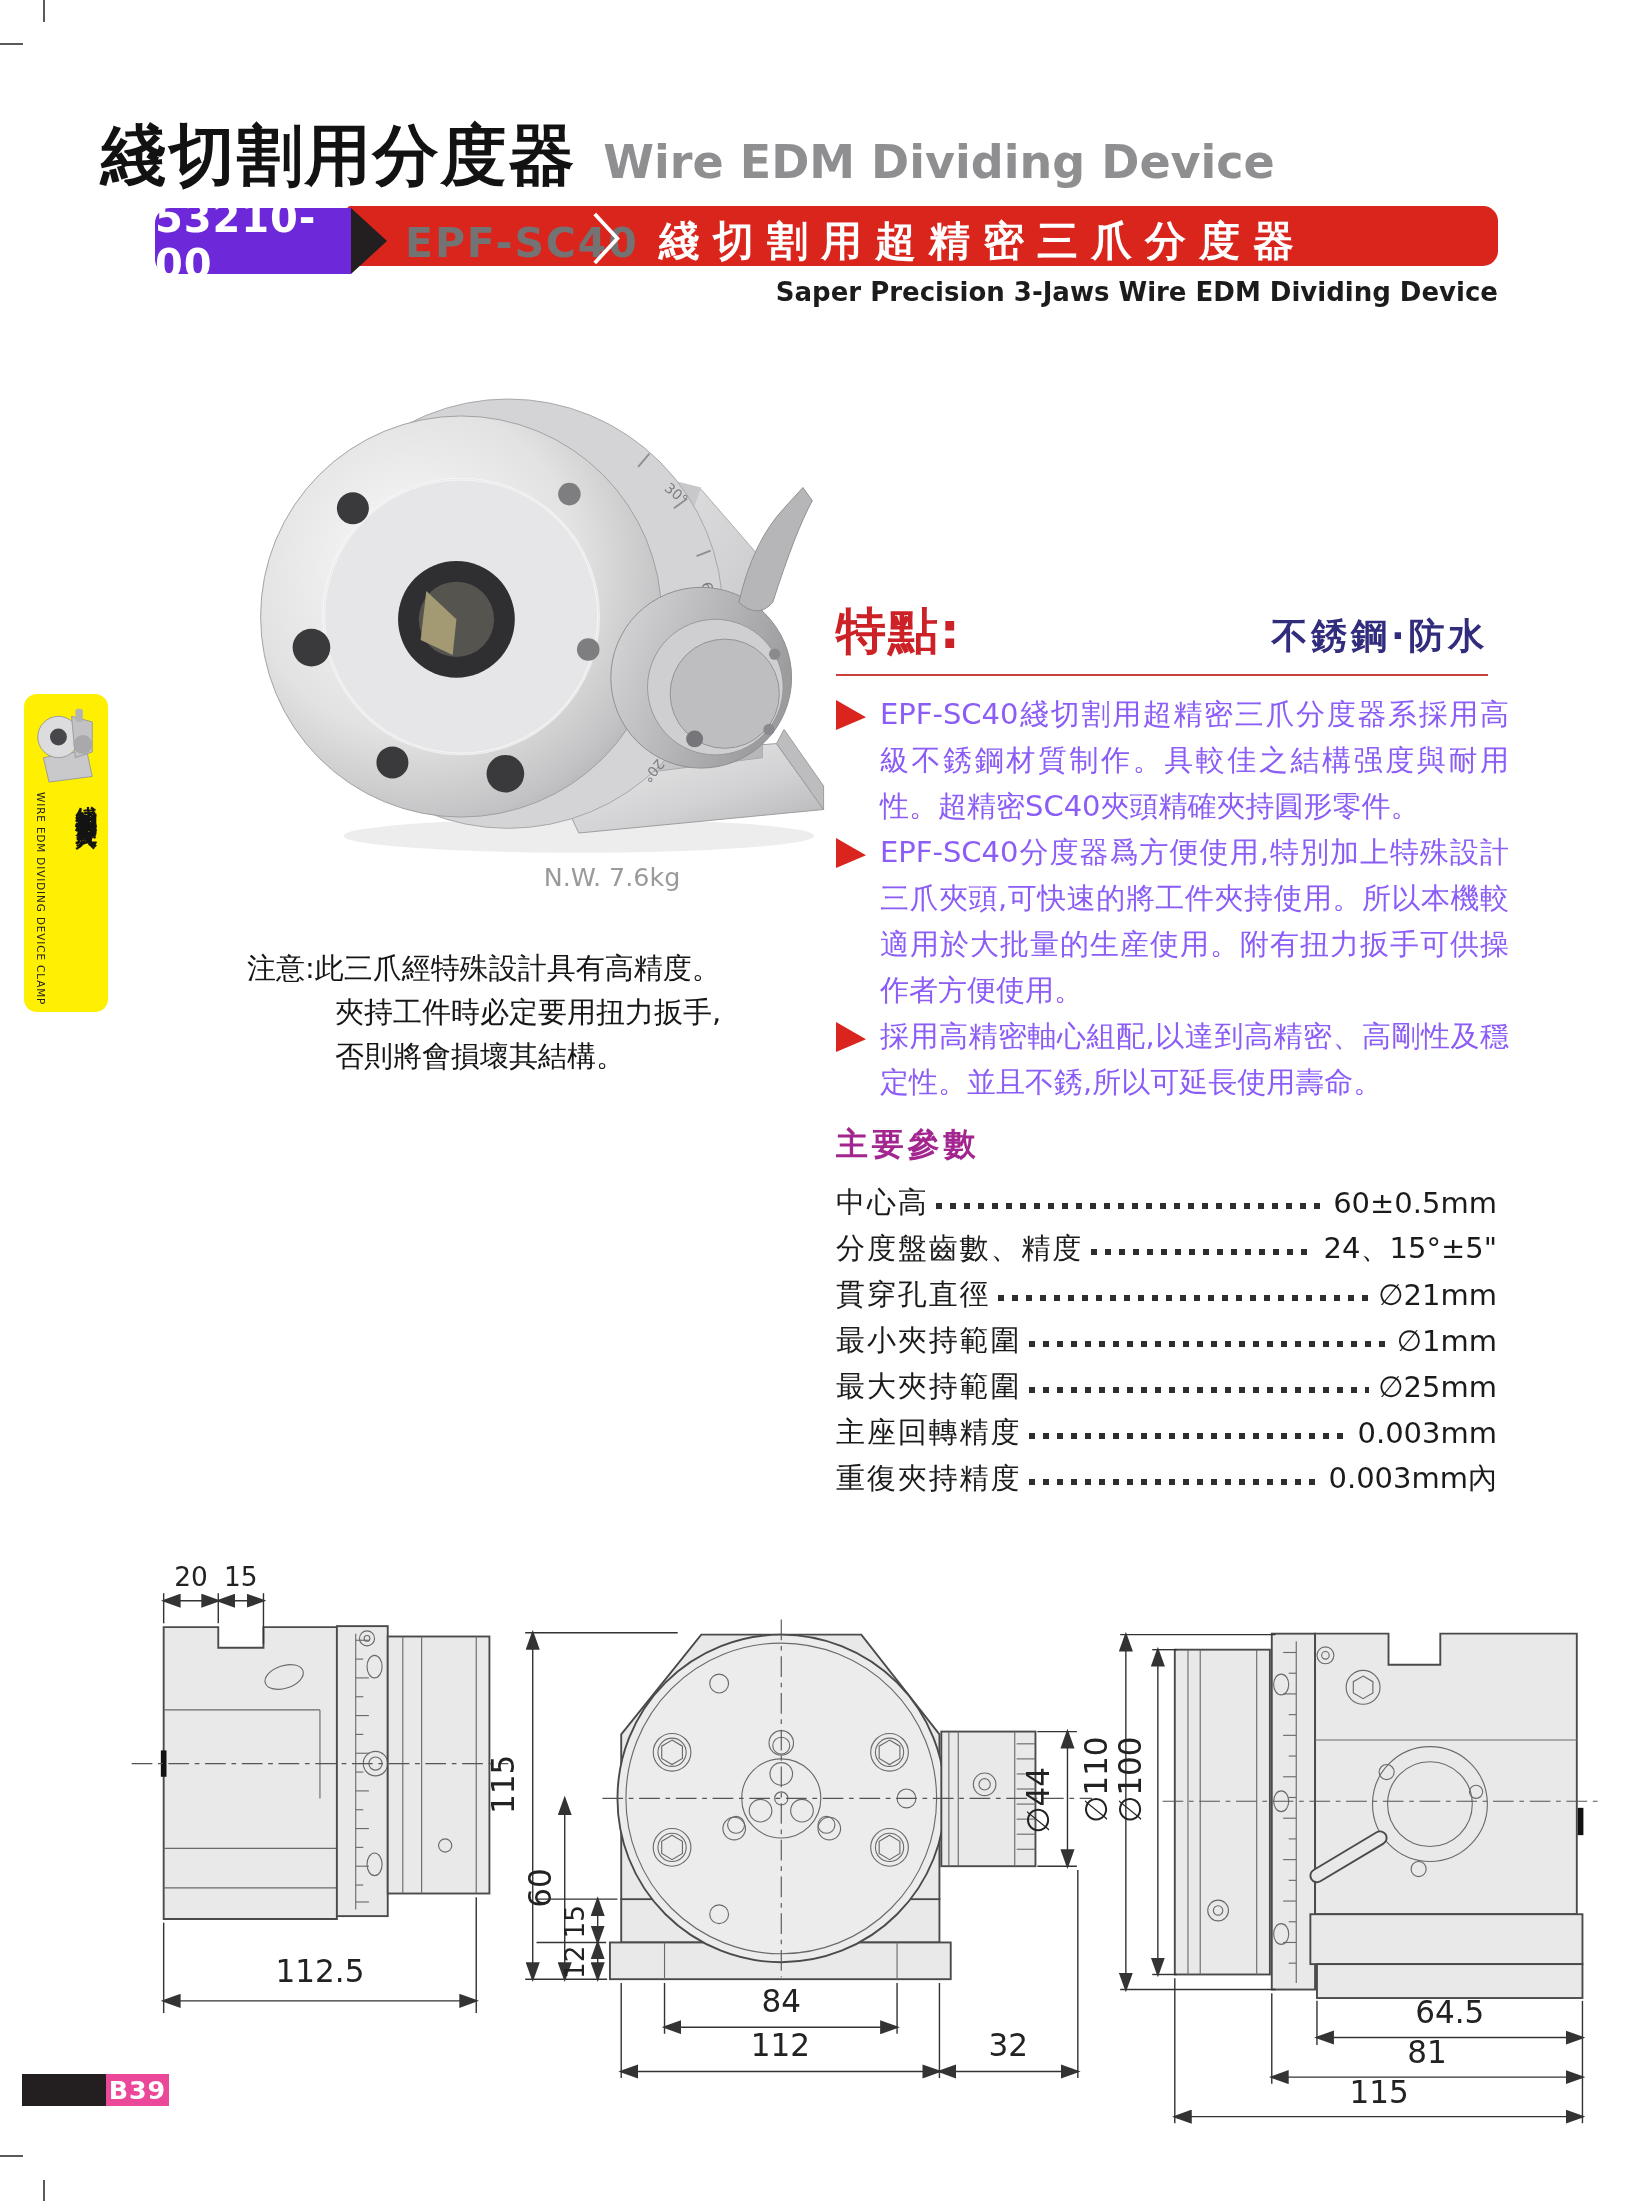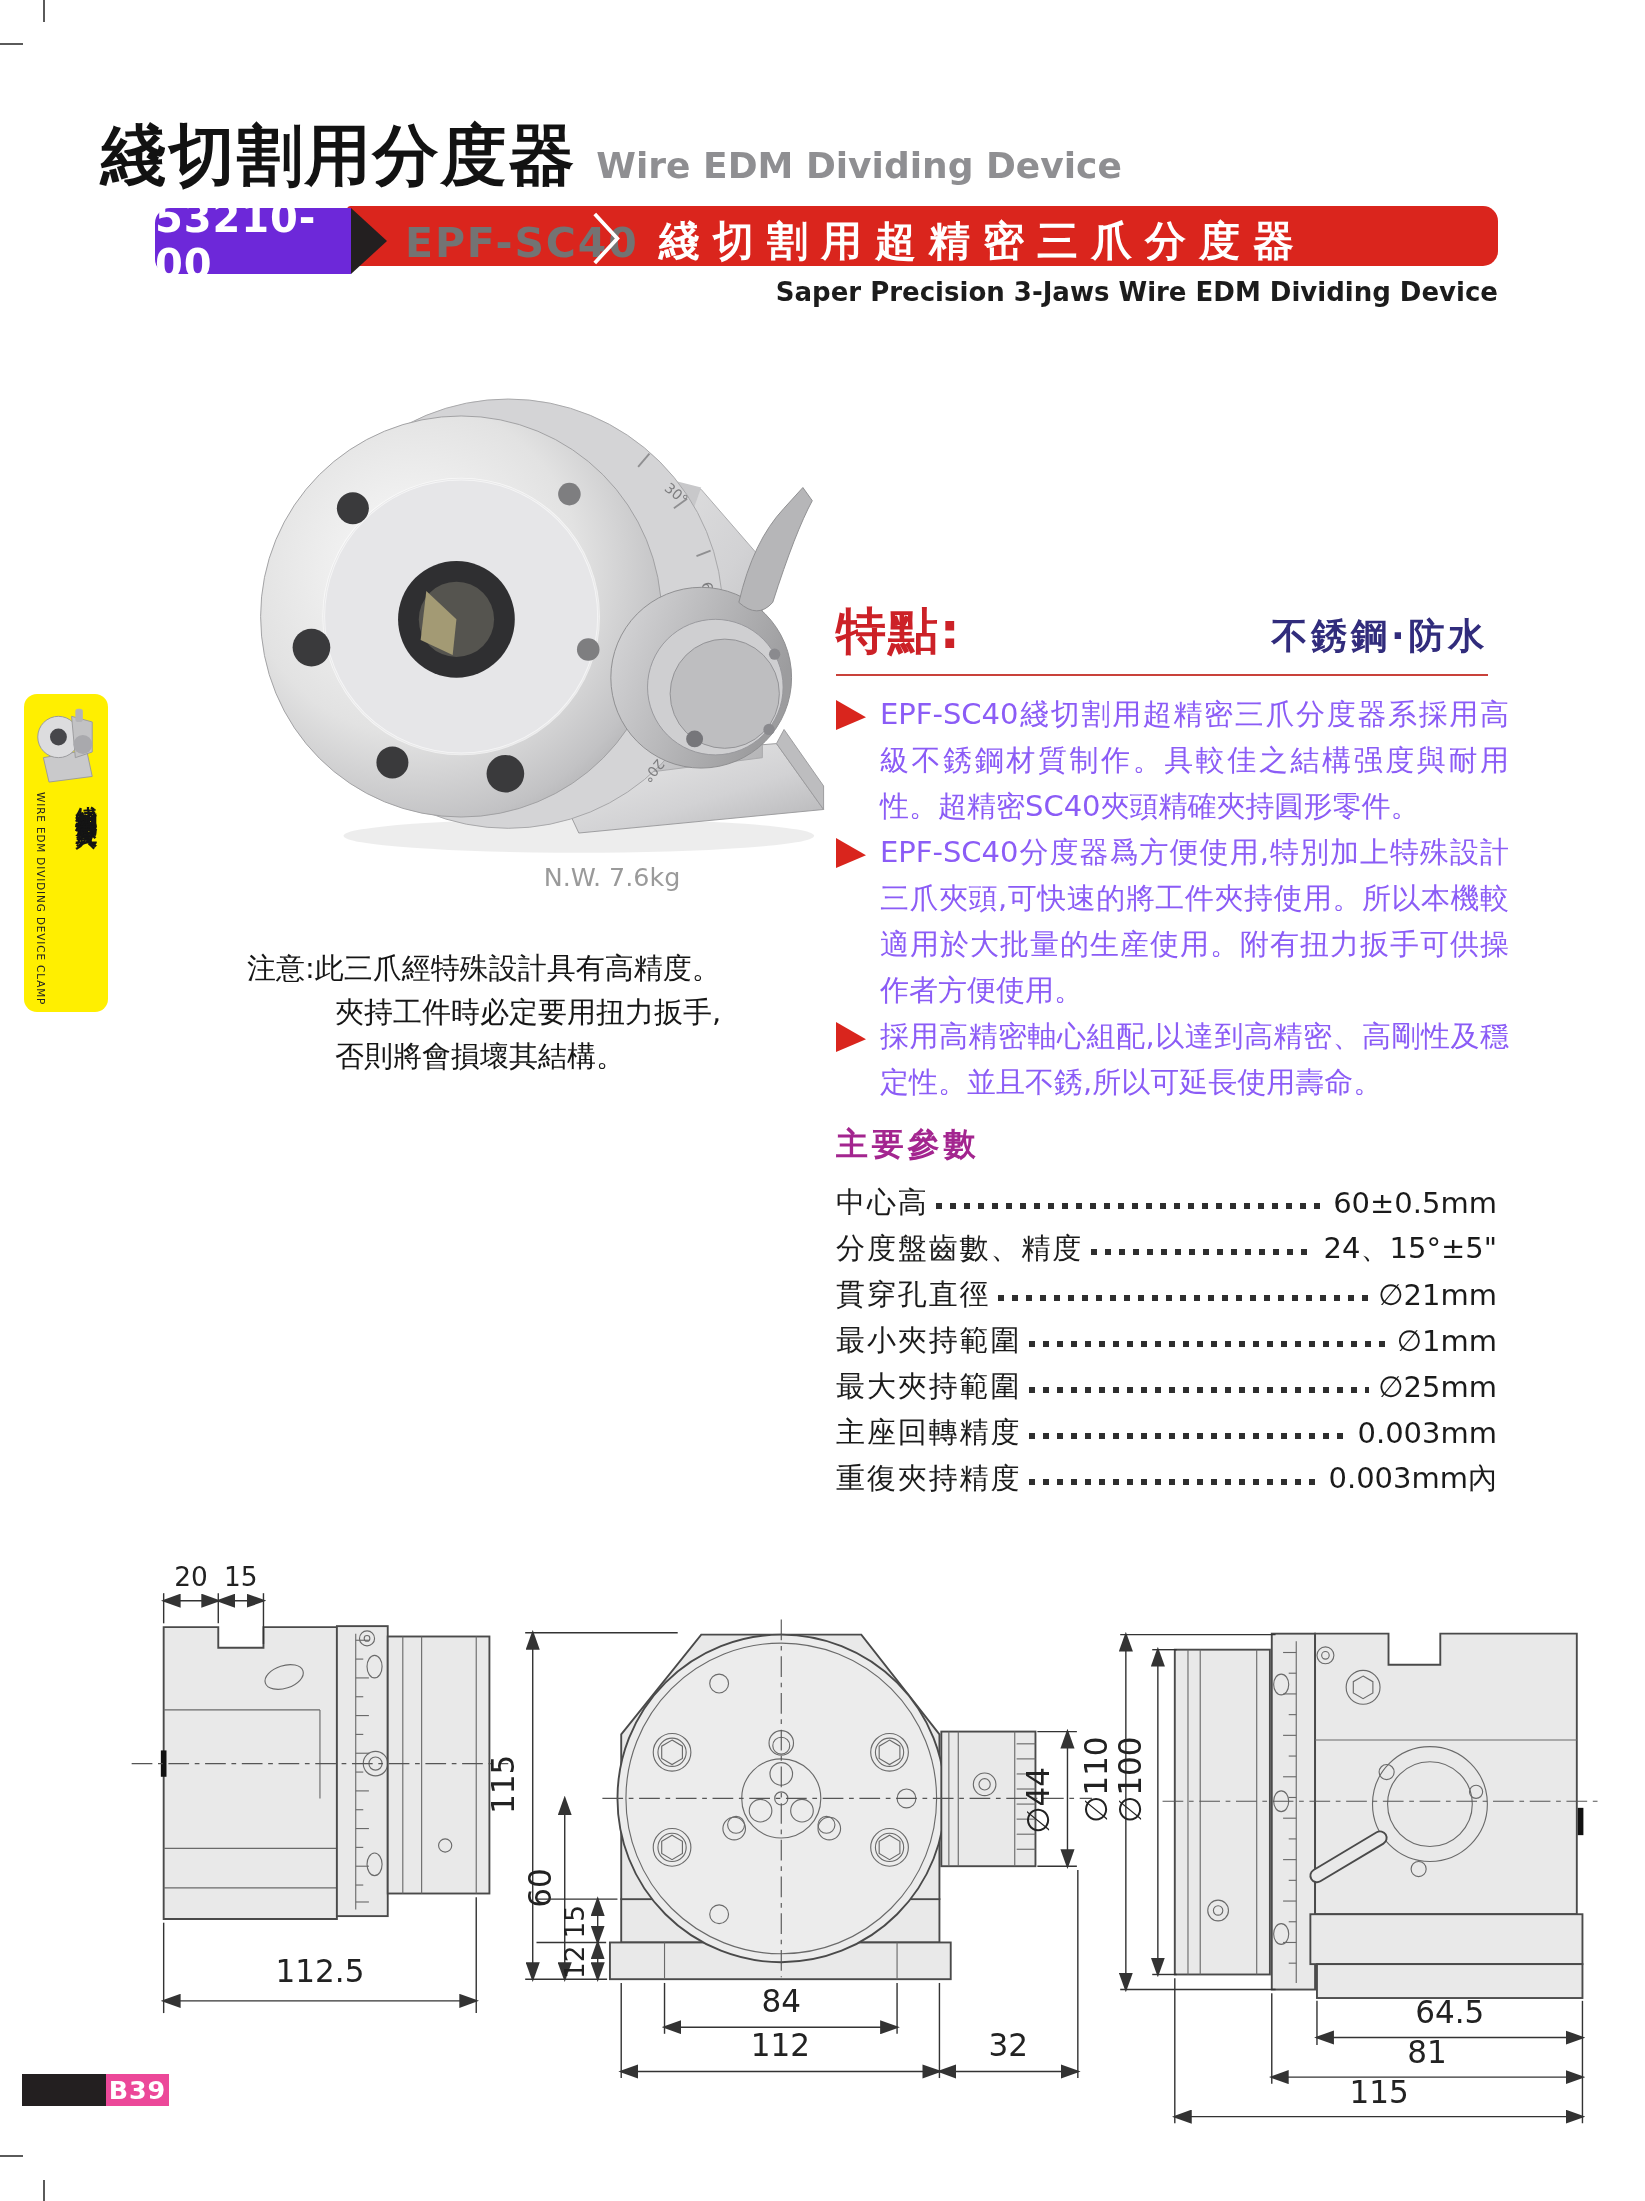--- a/index.html
+++ b/index.html
@@ -3,23 +3,23 @@
 <meta charset="utf-8">
 <style>
   html,body{margin:0;padding:0;background:#fff;}
   body{font-family:"DejaVu Sans","Liberation Sans",sans-serif;color:#1b1b1b;}
   .page{position:relative;width:1645px;height:2202px;background:#ffffff;overflow:hidden;}
 
   
   .crop{position:absolute;background:#5a5a5a;}
 
   
-  .header{position:absolute;left:101px;top:111px;display:flex;align-items:baseline;gap:20px;white-space:nowrap;}
+  .header{position:absolute;left:101px;top:111px;display:flex;align-items:baseline;gap:27px;white-space:nowrap;}
   .title-zh{font-size:66px;font-weight:bold;color:#121212;letter-spacing:1.9px;}
-  .title-en{font-size:36px;font-weight:bold;color:#8f8f92;letter-spacing:0;}
+  .title-en{font-size:46px;font-weight:bold;color:#8f8f92;letter-spacing:0;}
 
   
   .banner-red{position:absolute;left:347px;top:206px;width:1151px;height:60px;background:#da251d;border-radius:3.8px 15px 15px 3.8px;display:flex;align-items:center;}
   .banner-black{position:absolute;left:155px;top:208px;width:232px;height:66px;}
   .banner-black .pill{position:absolute;left:0;top:0;width:196px;height:66px;background:#6d28d9;border-radius:15px 0 0 15px;display:flex;align-items:center;justify-content:center;}
   .banner-black .tip{position:absolute;left:196px;top:0;width:0;height:0;border-top:33px solid transparent;border-bottom:33px solid transparent;border-left:36px solid #231f20;}
   .part-no{color:#fff;font-size:40px;font-weight:bold;letter-spacing:0.9px;}
   .model{position:absolute;left:405px;top:219px;color:#737373;font-size:41px;font-weight:bold;letter-spacing:1.9px;}
   .chevron{position:absolute;left:591px;top:212px;}
   .banner-title-zh{position:absolute;left:659px;top:214px;color:#fff;font-size:41px;font-weight:bold;letter-spacing:13px;white-space:nowrap;}

